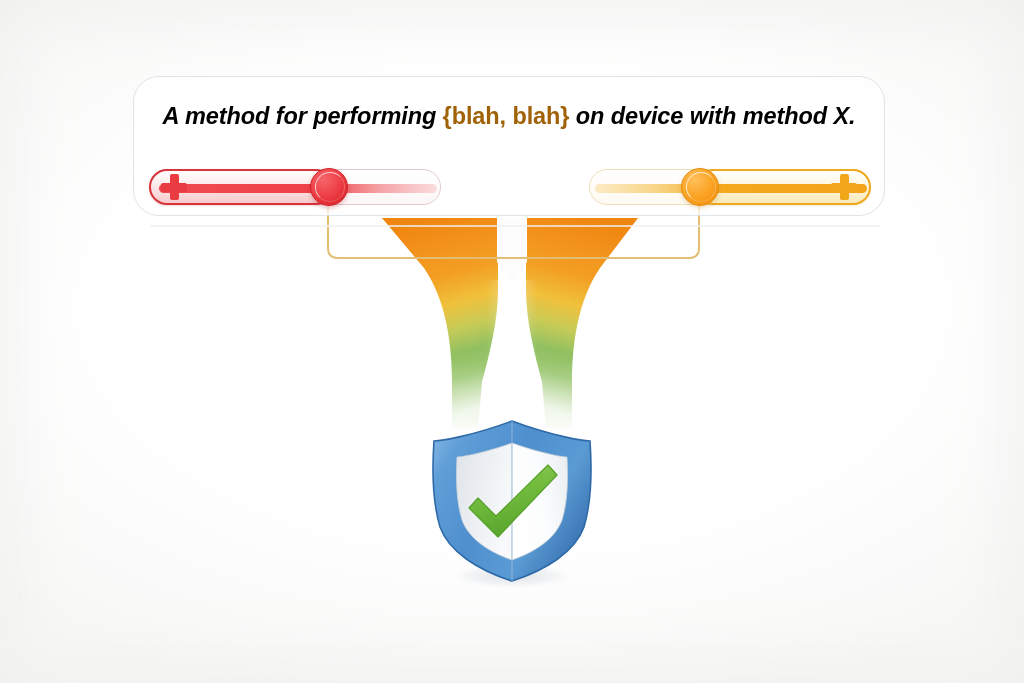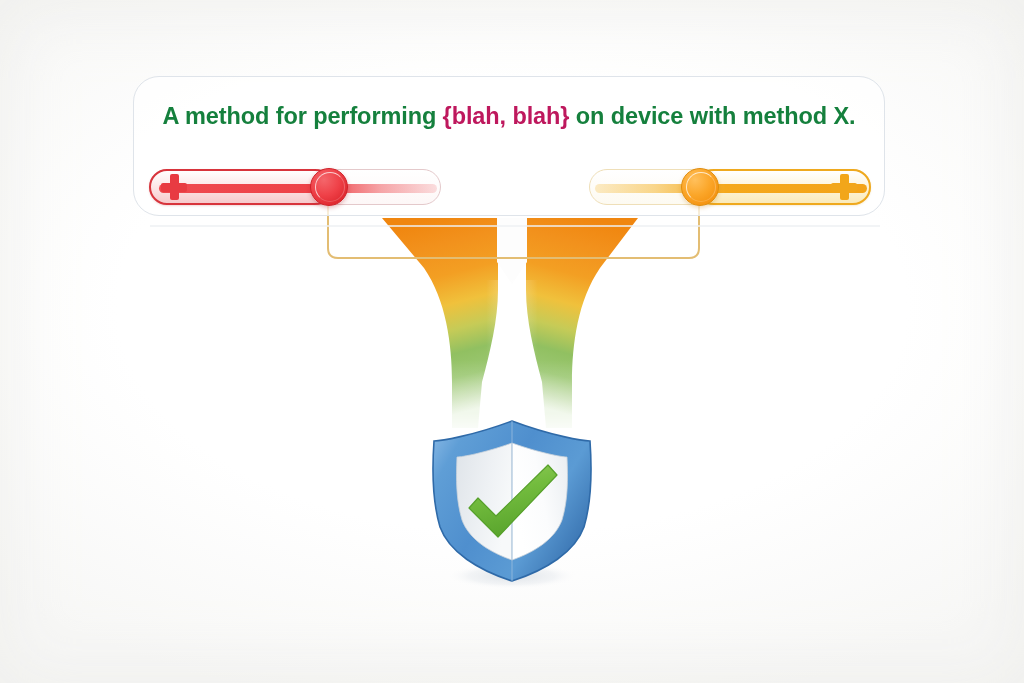--- a/index.html
+++ b/index.html
@@ -56,24 +56,25 @@
     top: 26px;
     text-align: center;
     font-size: 23.5px;
     font-weight: 700;
     letter-spacing: -0.1px;
     color: #2f568;
     white-space: nowrap;
   }
   .claim-text .seg-a,
   .claim-text .seg-c {
-    color: #15803d;
+    color: #000000;
+    font-style: italic;
   }
   .claim-text .seg-b {
-    color: #be185d;
+    color: #a16207;
     font-weight: 700;
   }
 
   
   .slider {
     position: absolute;
     top: 166px;
     height: 40px;
   }
   .slider-left  { left: 148px; width: 292px; }

